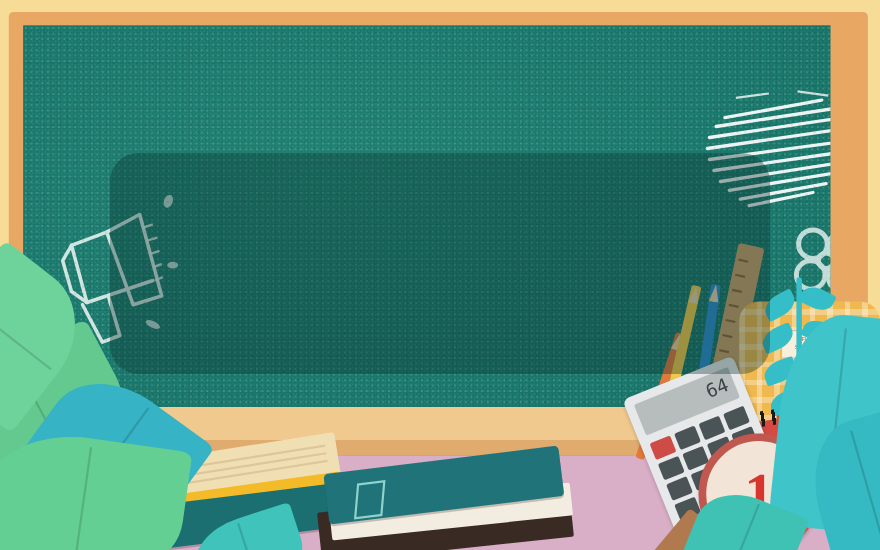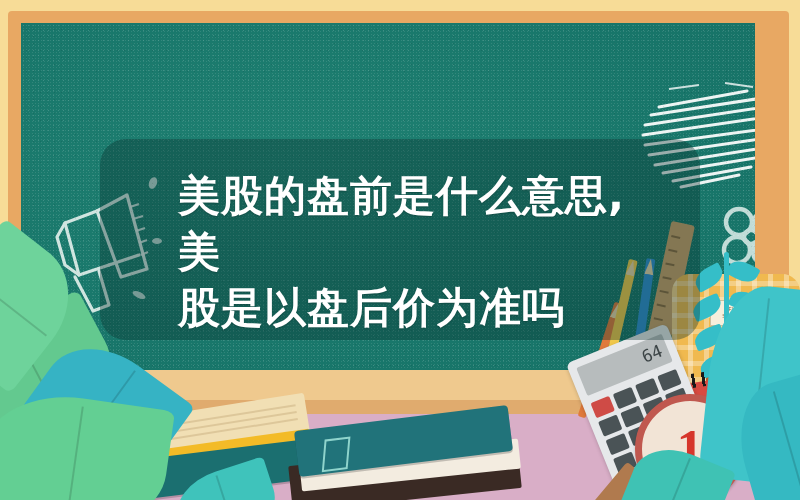--- a/index.html
+++ b/index.html
@@ -393,16 +393,14 @@
   <div class="leaf" id="lf6">
       <div class="blade"></div>
       <div class="vein"></div>
     </div>
   <div class="leaf" id="lf7">
       <div class="blade"></div>
       <div class="vein"></div>
     </div>
 
   <div id="overlay"></div>
-  <div id="headline">美股的盘前是什么意思,美
-股是以盘后价为准吗</div>
 
 </div>
 
 </body></html>

